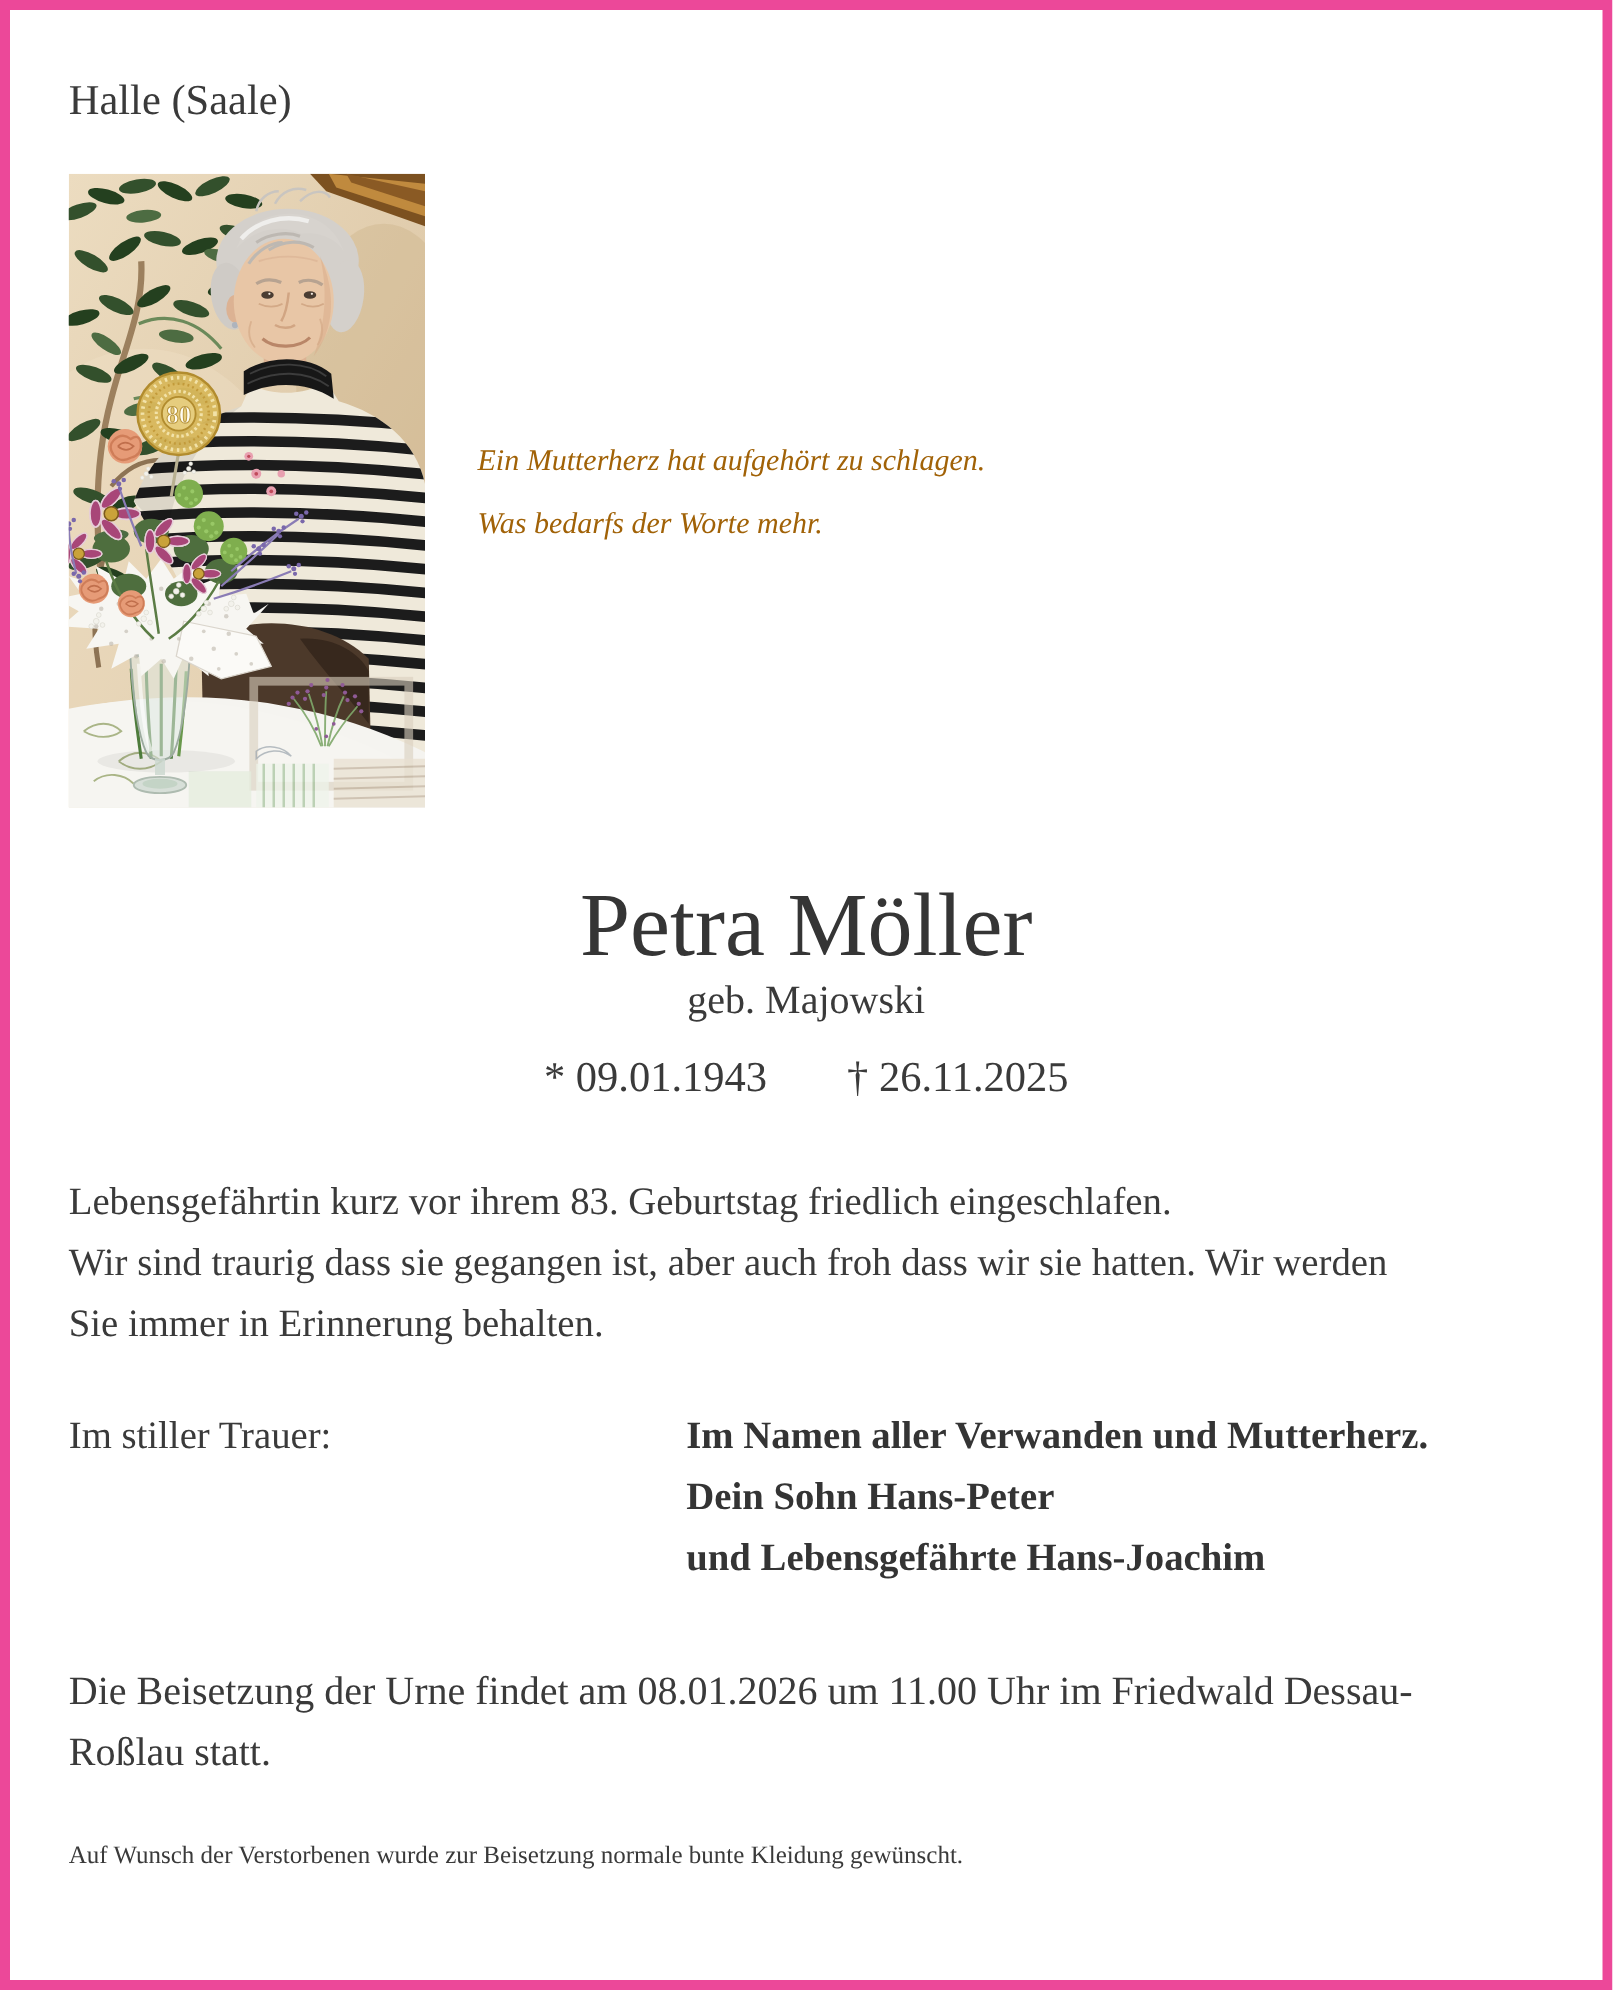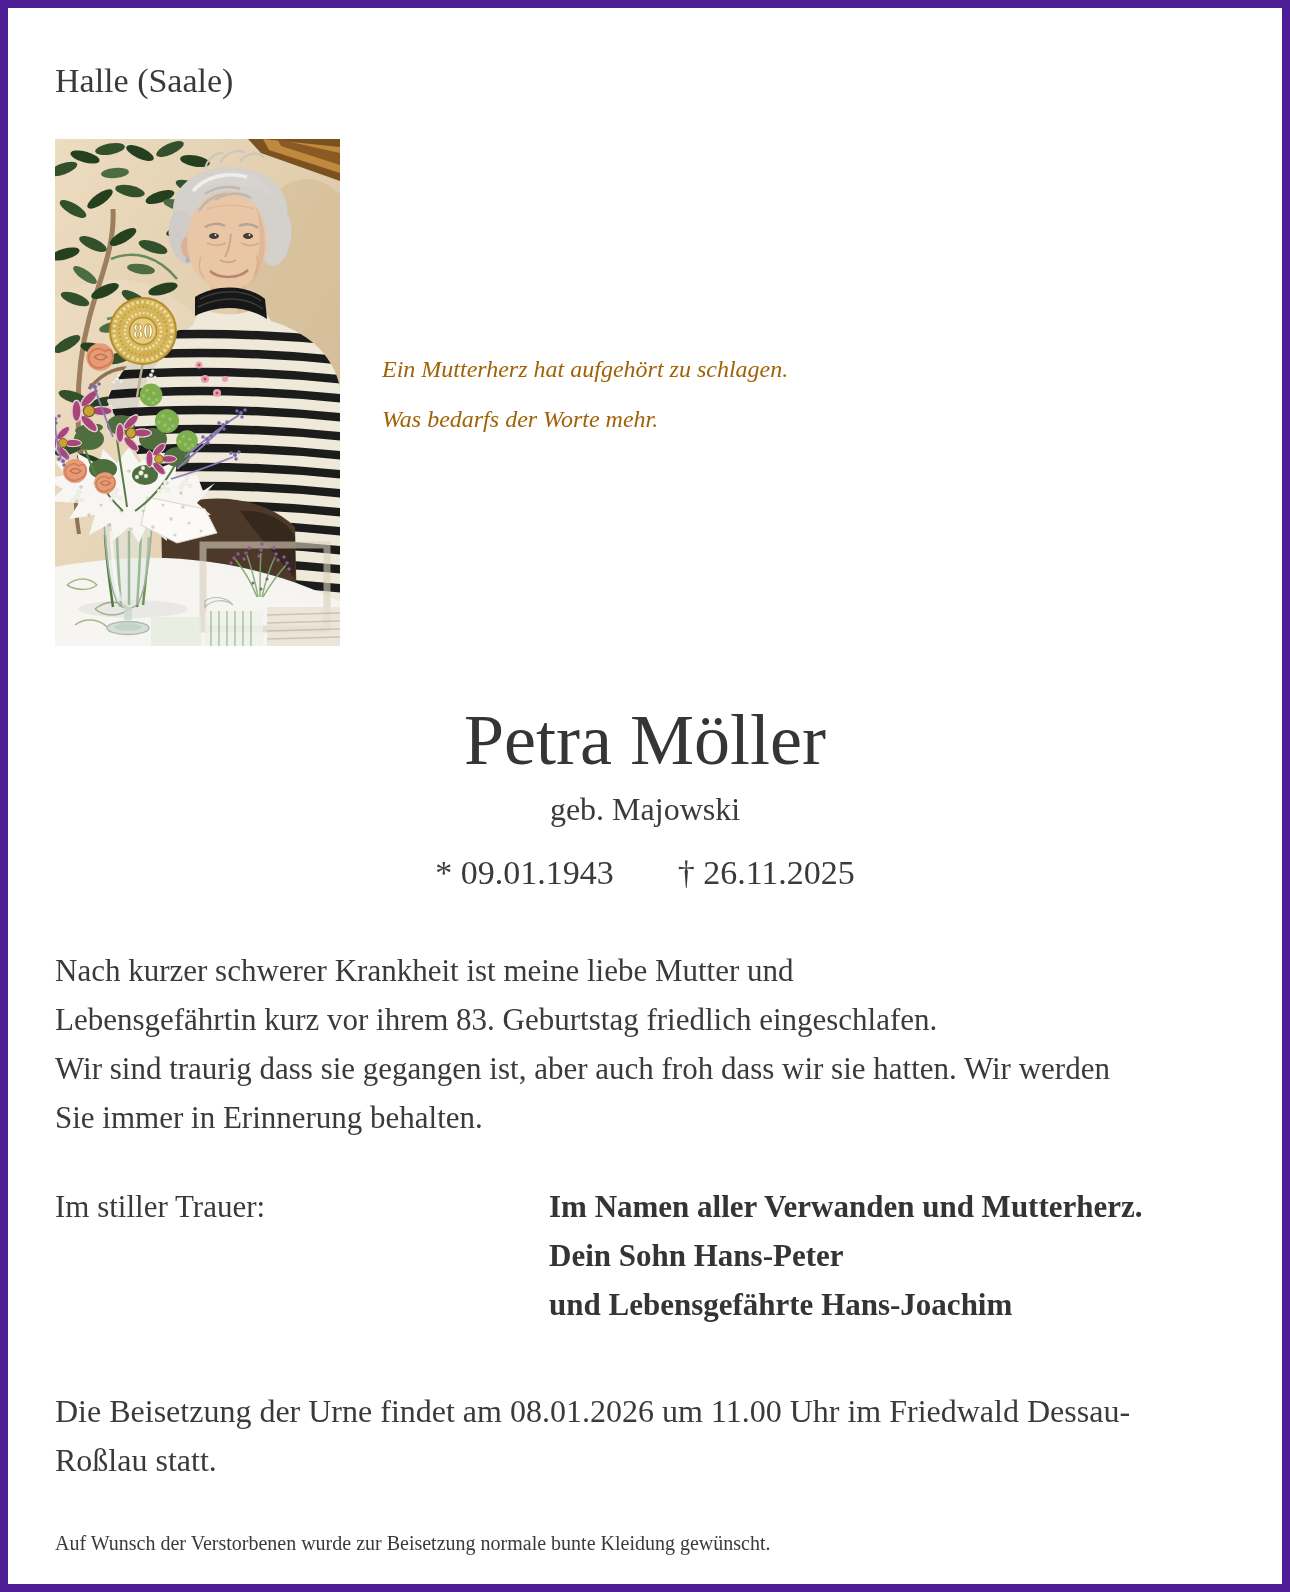--- a/index.html
+++ b/index.html
@@ -1,28 +1,28 @@
 <!DOCTYPE html>
 <html><head>
 <meta charset="utf-8">
 <style>
   html, body { margin: 0; padding: 0; background: #ffffff; }
   .page {
     width: 1290px; height: 1592px; box-sizing: border-box;
-    border: 8px solid #4c1d95; background: #ffffff;
+    border: 8px solid #ec4899; background: #ffffff;
     padding: 47px 47px 0 47px; overflow: hidden;
     font-family: "Liberation Serif", "DejaVu Serif", serif;
     color: #3a3a3a;
   }
   .location { font-size: 34px; line-height: 40px; margin-top: 6px; }
   .photo-row { display: flex; margin-top: 38px; }
   .portrait { width: 285px; height: 507px; flex: 0 0 auto; display: block; }
   .quote { margin-left: 42px; margin-top: 205px; font-style: italic; font-size: 24px; line-height: 50px; color: #a16207; }
   .name { text-align: center; font-size: 72px; font-weight: normal; line-height: 80px; margin-top: 54px; color: #353535; }
-  .maiden { text-align: center; font-size: 32px; line-height: 38px; margin-top: 10px; }
+  .maiden { text-align: center; font-size: 32px; line-height: 38px; }
   .dates { display: flex; justify-content: center; gap: 64px; font-size: 34px; line-height: 38px; margin-top: 26px; }
   .body-text { margin-top: 54px; font-size: 31px; line-height: 49px; }
   .sig-row { display: flex; margin-top: 40px; font-size: 31px; line-height: 49px; }
   .sig-label { flex: 0 0 494px; }
   .sig-names { font-weight: bold; color: #343434; }
   .funeral { margin-top: 58px; font-size: 32px; line-height: 49px; }
   .note { margin-top: 40px; font-size: 20px; line-height: 36px; }
 </style>
 </head>
 <body>
@@ -385,21 +385,20 @@
 
   <div class="name">Petra Möller</div>
   <div class="maiden">geb. Majowski</div>
 
   <div class="dates">
     <span>* 09.01.1943</span>
     <span>† 26.11.2025</span>
   </div>
 
   <div class="body-text">
-    <div>Nach kurzer schwerer Krankheit ist meine liebe Mutter und</div>
     <div>Lebensgefährtin kurz vor ihrem 83. Geburtstag friedlich eingeschlafen.</div>
     <div>Wir sind traurig dass sie gegangen ist, aber auch froh dass wir sie hatten.  Wir werden</div>
     <div>Sie immer in Erinnerung behalten.</div>
   </div>
 
   <div class="sig-row">
     <div class="sig-label">Im stiller Trauer:</div>
     <div class="sig-names">
       <div>Im Namen aller Verwanden und Mutterherz.</div>
       <div>Dein Sohn Hans-Peter</div>

